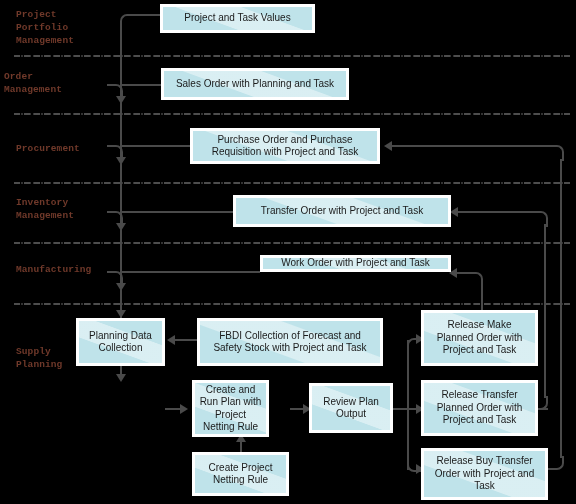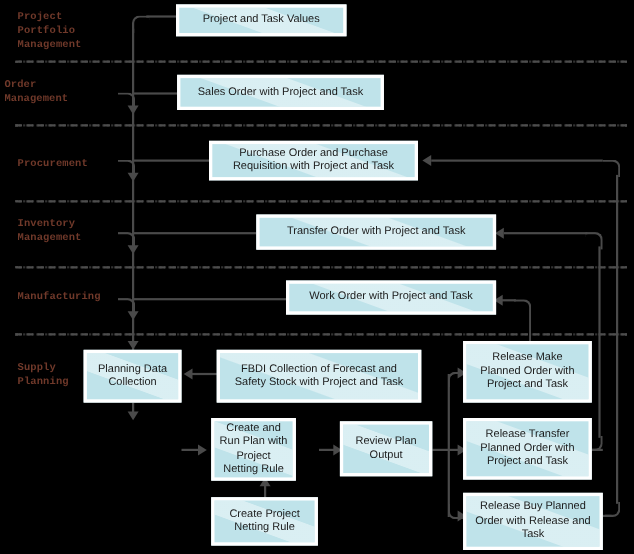--- a/index.html
+++ b/index.html
@@ -98,21 +98,21 @@
 
   <div class="lane-label" style="left:16px;top:8px;">Project
 Portfolio
 Management</div>
   <div class="lane-label" style="left:4px;top:70px;">Order
 Management</div>
   <div class="lane-label" style="left:16px;top:142px;">Procurement</div>
   <div class="lane-label" style="left:16px;top:196px;">Inventory
 Management</div>
   <div class="lane-label" style="left:16px;top:263px;">Manufacturing</div>
-  <div class="lane-label" style="left:16px;top:327px;">Supply
+  <div class="lane-label" style="left:16px;top:345px;">Supply
 Planning</div>
 
   <div class="cnr cnr-tl" style="left:120px;top:14px;width:14px;height:14px;"></div>
   <div class="ln lnh" style="left:133px;top:14px;width:27px;"></div>
   <div class="ln lnv" style="left:120px;top:26px;height:292px;"></div>
 
   <div class="cnr cnr-tr" style="left:107px;top:84px;width:14px;height:14px;"></div>
   <div class="ln lnh" style="left:120px;top:84px;width:42px;"></div>
   <div class="arw arw-d" style="left:116px;top:96px;"></div>
 
@@ -176,32 +176,32 @@
   <div class="ln lnv" style="left:560px;top:159px;height:299px;"></div>
   <div class="cnr cnr-tr" style="left:548px;top:145px;width:14px;height:14px;"></div>
   <div class="ln lnh" style="left:392px;top:145px;width:156px;"></div>
   <div class="arw arw-l" style="left:384px;top:141px;"></div>
 
   <div class="box" style="left:160px;top:4px;width:155px;height:29px;">
     <span>Project and Task Values</span>
   </div>
 
   <div class="box" style="left:161px;top:68px;width:188px;height:32px;">
-    <span>Sales Order with Project and Task</span>
+    <span>Sales Order with Planning and Task</span>
   </div>
 
   <div class="box" style="left:190px;top:128px;width:190px;height:36px;">
     <span>Purchase Order and Purchase Requisition with Project and Task</span>
   </div>
 
   <div class="box" style="left:233px;top:195px;width:218px;height:32px;">
     <span>Transfer Order with Project and Task</span>
   </div>
 
-  <div class="box" style="left:260px;top:255px;width:191px;height:31px;">
+  <div class="box" style="left:260px;top:255px;width:191px;height:17px;">
     <span>Work Order with Project and Task</span>
   </div>
 
   <div class="box" style="left:76px;top:318px;width:89px;height:48px;">
     <span>Planning Data Collection</span>
   </div>
 
   <div class="box" style="left:197px;top:318px;width:186px;height:48px;">
     <span>FBDI Collection of Forecast and Safety Stock with Project and Task</span>
   </div>
@@ -221,16 +221,16 @@
 
   <div class="box" style="left:192px;top:452px;width:97px;height:44px;">
     <span>Create Project Netting Rule</span>
   </div>
 
   <div class="box" style="left:421px;top:380px;width:117px;height:56px;">
     <span>Release Transfer Planned Order with Project and Task</span>
   </div>
 
   <div class="box" style="left:421px;top:448px;width:127px;height:52px;">
-    <span>Release Buy Planned Order with Release and Task</span>
+    <span>Release Buy Transfer Order with Project and Task</span>
   </div>
 
 </div>
 
 </body></html>

